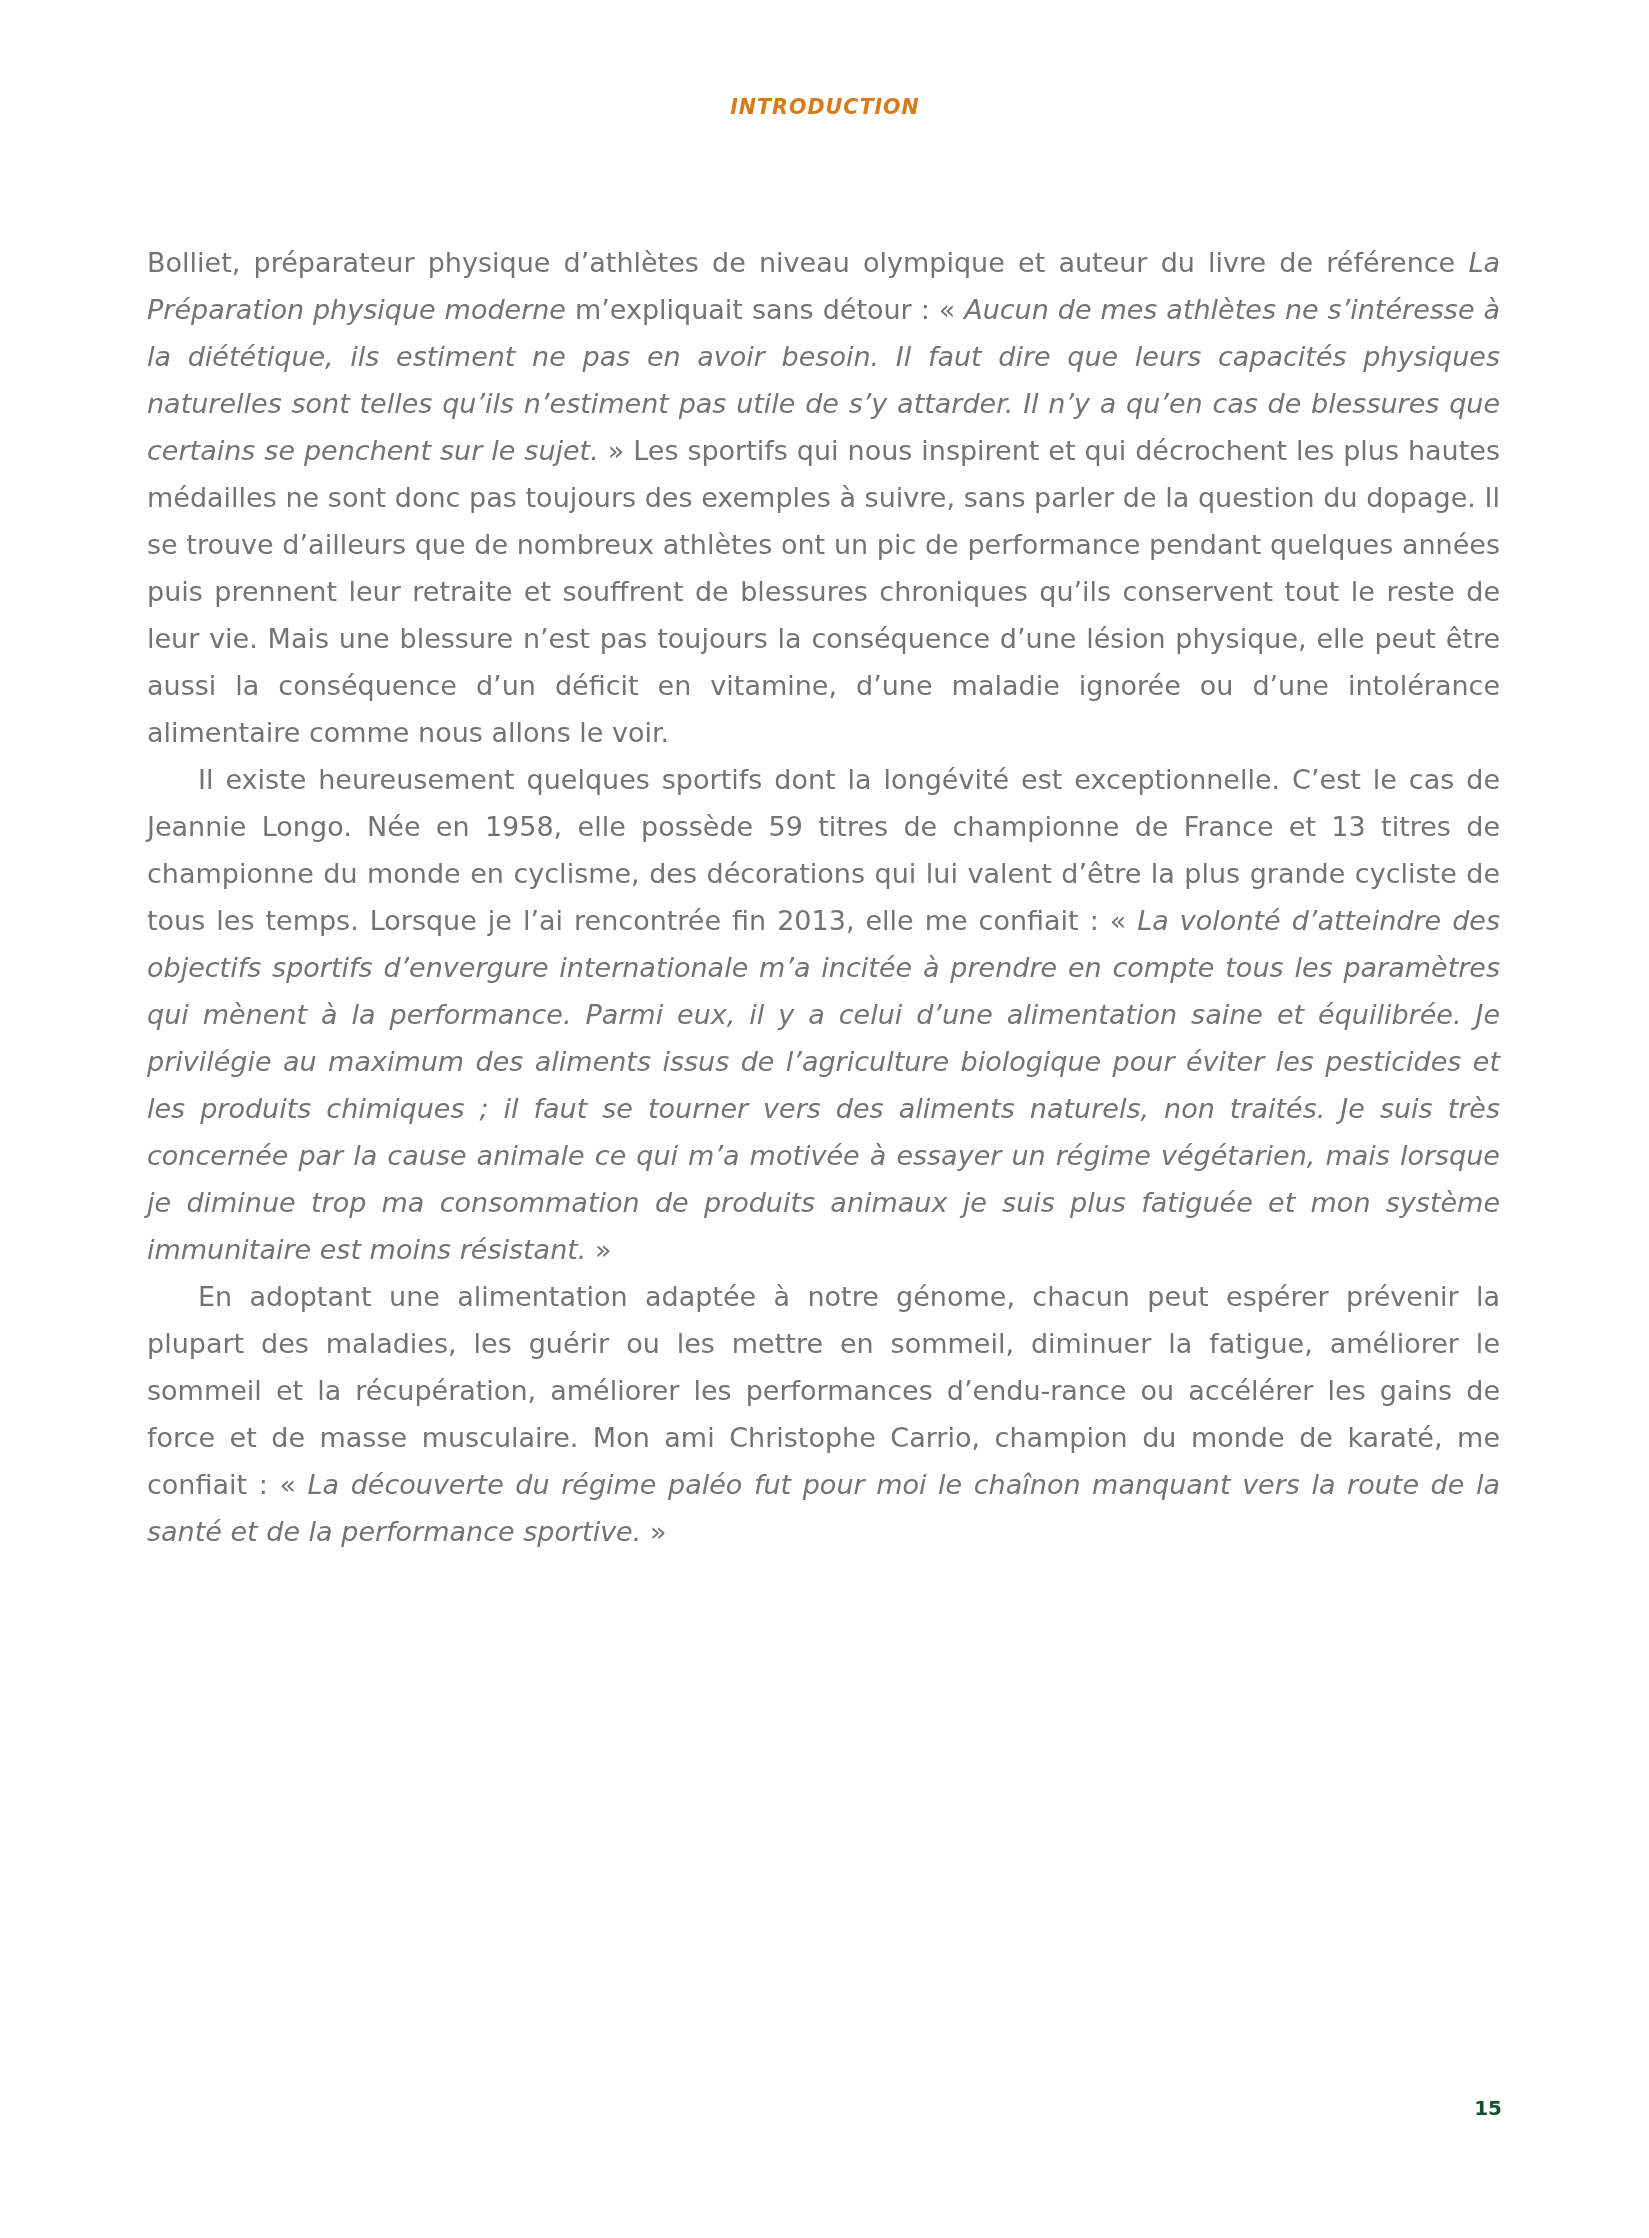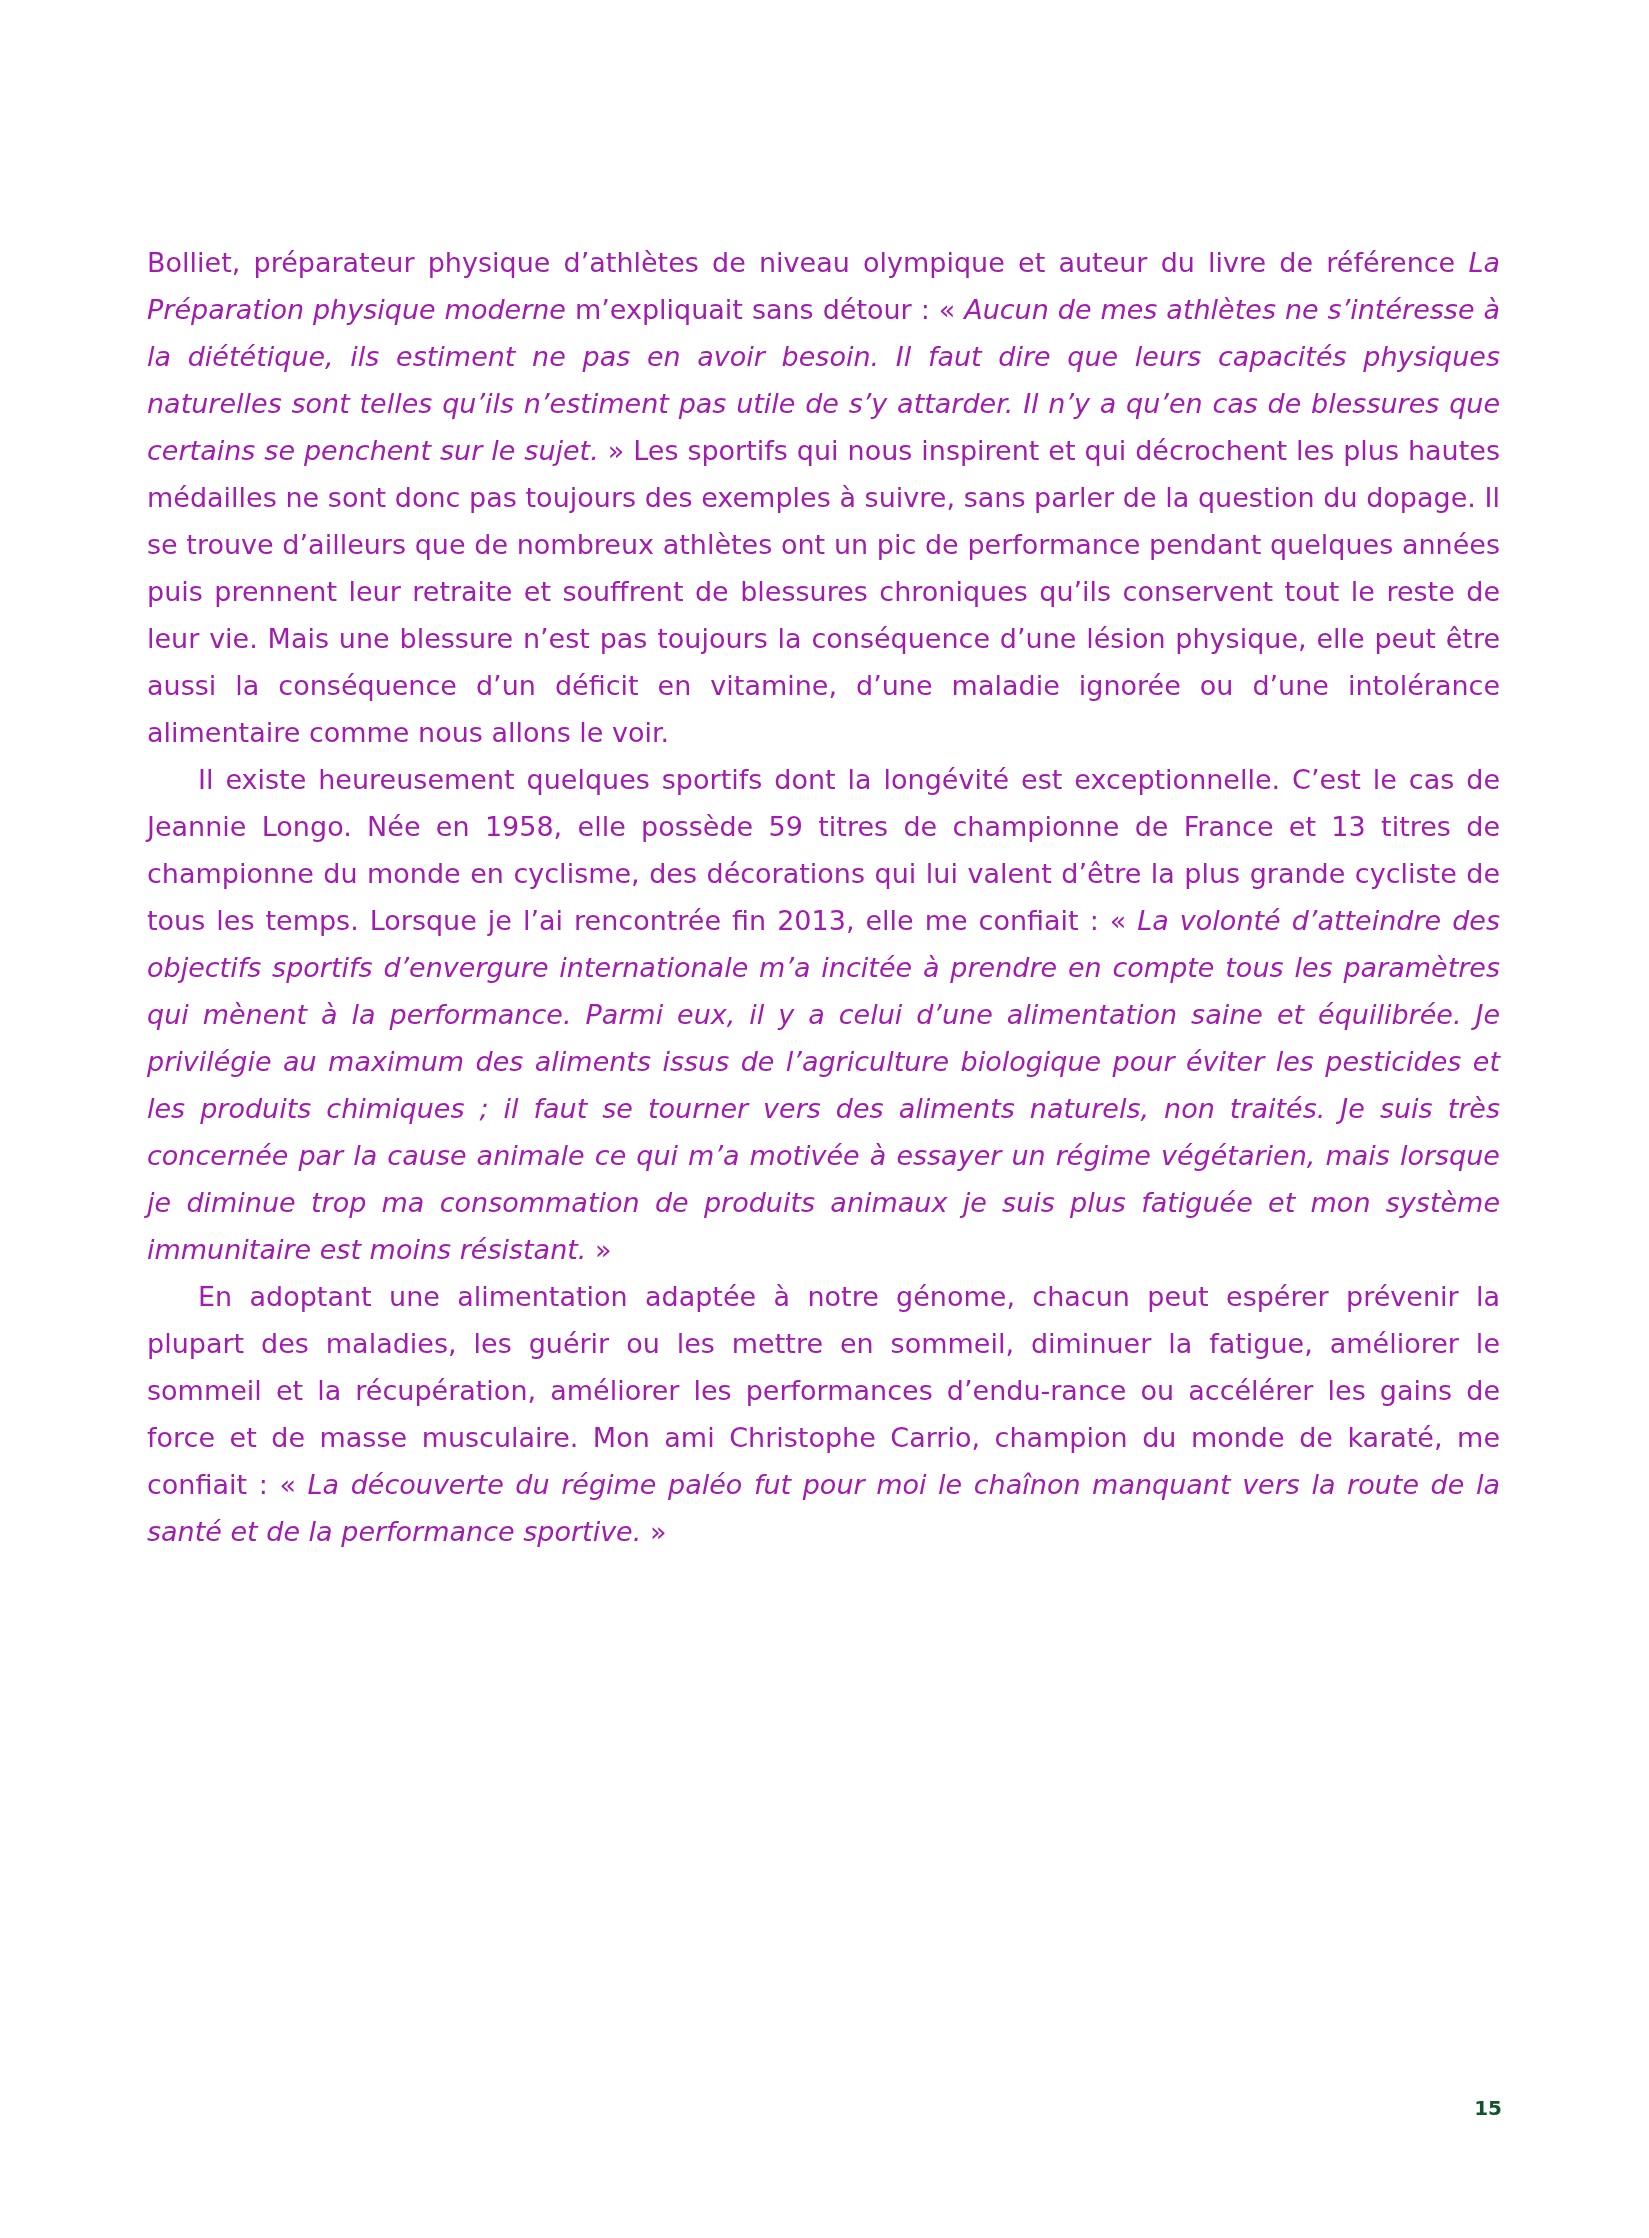--- a/index.html
+++ b/index.html
@@ -42,21 +42,21 @@
     left: 147px;
     width: 1353px;
   }
 
   p.body-par {
     margin: 0;
     font-size: 27px;
     line-height: 47px;
     text-align: justify;
     text-justify: inter-word;
-    color: #a21caf;
+    color: #737373;
     hyphens: manual;
   }
 
   p.indent {
     text-indent: 51px;
   }
 
   em {
     font-style: italic;
   }
@@ -70,20 +70,21 @@
     font-size: 20px;
     font-weight: bold;
     color: #14532d;
   }
 </style>
 </head>
 <body>
 
 <div class="page">
 
+  <div class="running-head">INTRODUCTION</div>
 
   <div class="content">
     <p class="body-par"><span>Bolliet, préparateur physique d’athlètes de niveau olympique et auteur du livre de référence </span><em>La Préparation physique moderne</em><span> m’expliquait sans détour : « </span><em>Aucun de mes athlètes ne s’intéresse à la diététique, ils estiment ne pas en avoir besoin. Il faut dire que leurs capacités physiques naturelles sont telles qu’ils n’estiment pas utile de s’y attarder. Il n’y a qu’en cas de blessures que certains se penchent sur le sujet.</em><span> » Les sportifs qui nous inspirent et qui décrochent les plus hautes médailles ne sont donc pas toujours des exemples à suivre, sans parler de la question du dopage. Il se trouve d’ailleurs que de nombreux athlètes ont un pic de performance pendant quelques années puis prennent leur retraite et souffrent de blessures chroniques qu’ils conservent tout le reste de leur vie. Mais une blessure n’est pas toujours la conséquence d’une lésion physique, elle peut être aussi la conséquence d’un déficit en vitamine, d’une maladie ignorée ou d’une intolérance alimentaire comme nous allons le voir.</span></p>
     <p class="body-par indent"><span>Il existe heureusement quelques sportifs dont la longévité est exceptionnelle. C’est le cas de Jeannie Longo. Née en 1958, elle possède 59 titres de championne de France et 13 titres de championne du monde en cyclisme, des décorations qui lui valent d’être la plus grande cycliste de tous les temps. Lorsque je l’ai rencontrée fin 2013, elle me confiait : « </span><em>La volonté d’atteindre des objectifs sportifs d’envergure internationale m’a incitée à prendre en compte tous les paramètres qui mènent à la performance. Parmi eux, il y a celui d’une alimentation saine et équilibrée. Je privilégie au maximum des aliments issus de l’agriculture biologique pour éviter les pesticides et les produits chimiques ; il faut se tourner vers des aliments naturels, non traités. Je suis très concernée par la cause animale ce qui m’a motivée à essayer un régime végétarien, mais lorsque je diminue trop ma consommation de produits animaux je suis plus fatiguée et mon système immunitaire est moins résistant.</em><span> »</span></p>
     <p class="body-par indent"><span>En adoptant une alimentation adaptée à notre génome, chacun peut espérer prévenir la plupart des maladies, les guérir ou les mettre en sommeil, diminuer la fatigue, améliorer le sommeil et la récupération, améliorer les performances d’endu-rance ou accélérer les gains de force et de masse musculaire. Mon ami Christophe Carrio, champion du monde de karaté, me confiait : « </span><em>La découverte du régime paléo fut pour moi le chaînon manquant vers la route de la santé et de la performance sportive.</em><span> »</span></p>
   </div>
 
   <div class="folio">15</div>
 
 </div>

